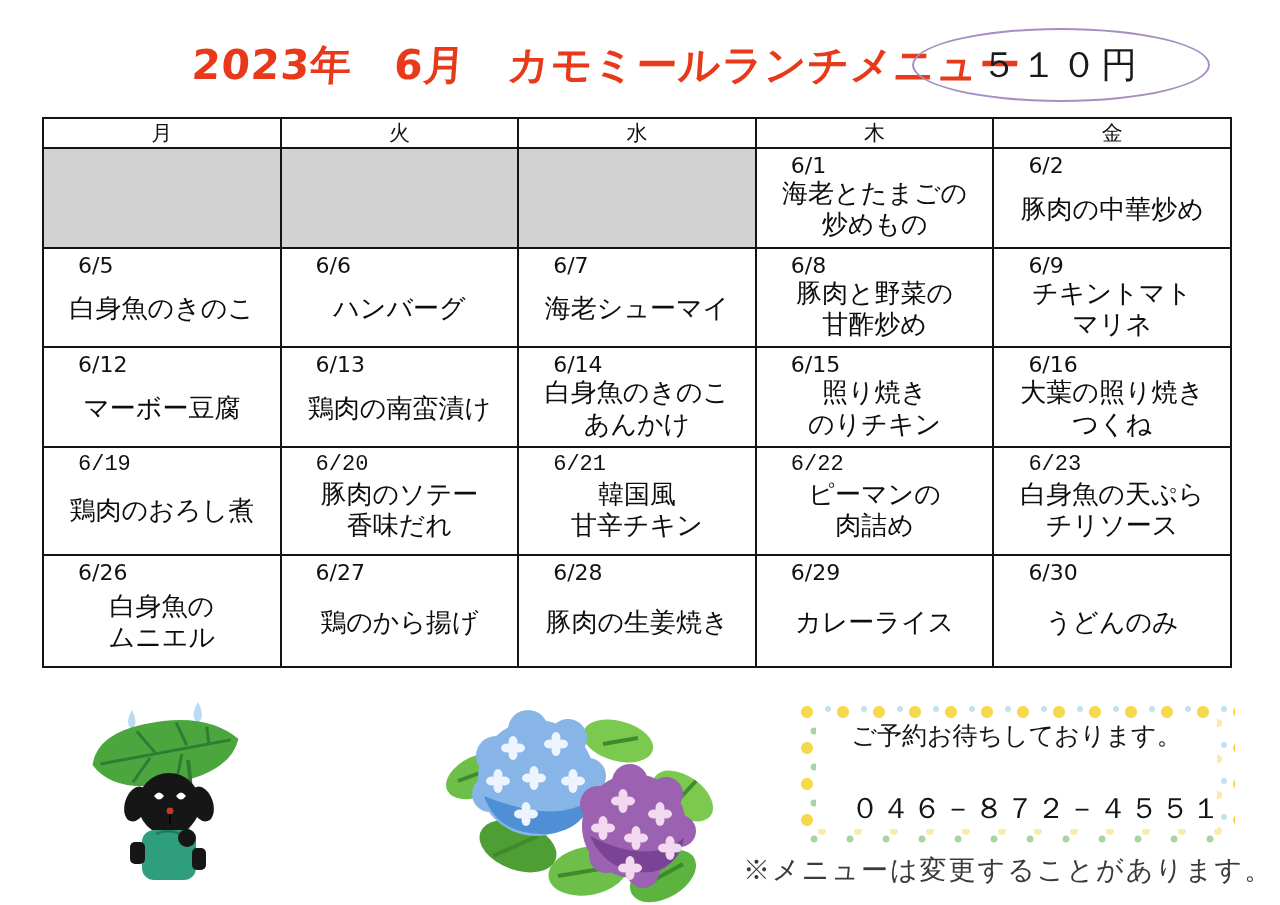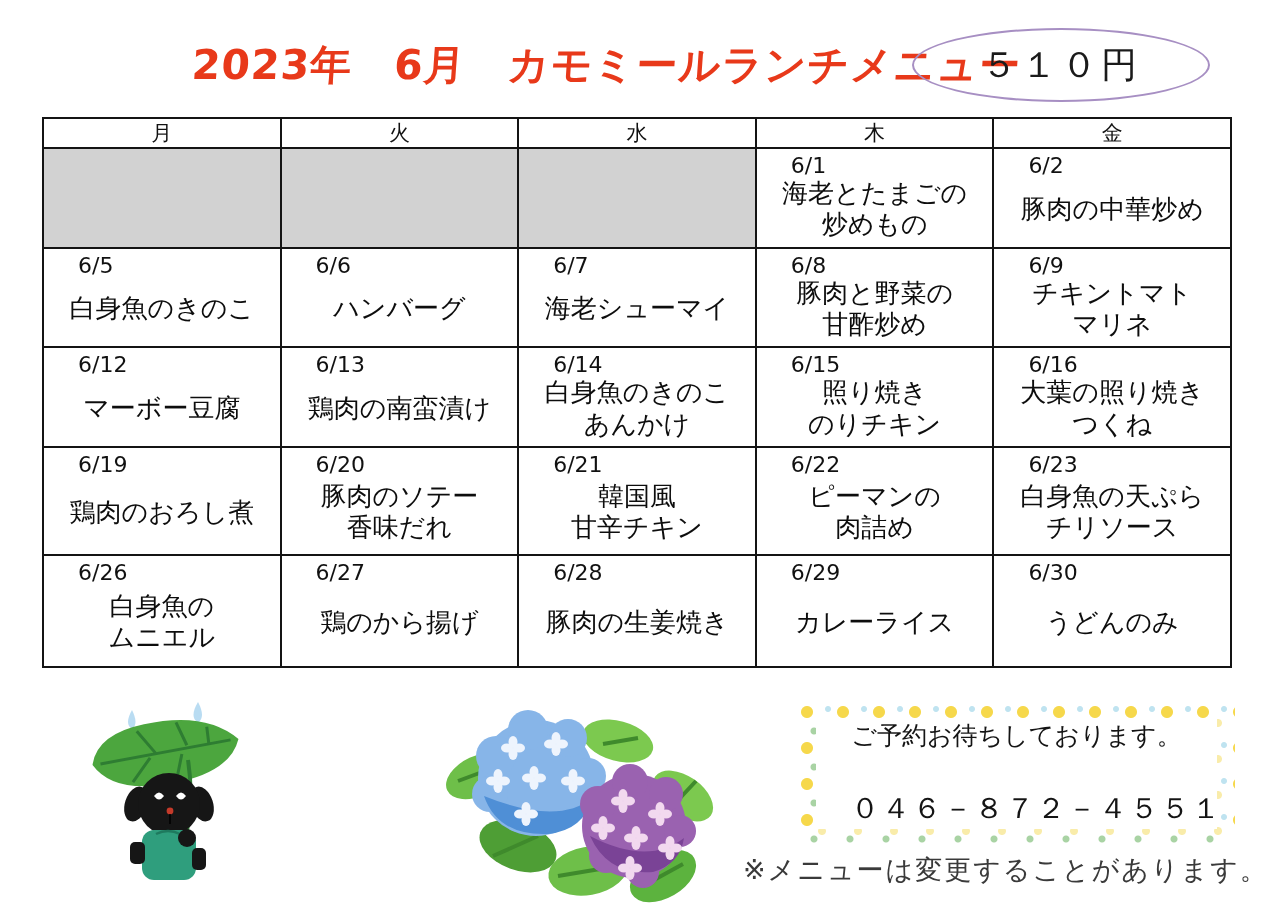--- a/index.html
+++ b/index.html
@@ -60,21 +60,21 @@
   table.calendar th {
     height: 28px;
     font-size: 21px;
     font-weight: normal;
     text-align: center;
     color: #111;
   }
   tr.r1 td { height: 88px; }
   tr.r2 td { height: 80px; margin-left: 29px; }
   tr.r3 td { height: 89px; }
-  tr.r4 td { height: 108px; }
+  tr.r4 td { height: 108px; font-family: Liberation Mono, monospace; }
   tr.r5 td { height: 112px; margin-left: 32px; }
   td.empty { background: #d2d2d2; }
   .cell-inner {
     display: flex;
     flex-direction: column;
     height: 100%;
   }
   .date {
     font-size: 22px;
     color: #111;
@@ -123,20 +123,21 @@
   .reservation-phone { font-size: 29px; color: #141414; letter-spacing: 2px; white-space: nowrap; margin-left: 40px; }
 
   .footnote {
     position: absolute;
     left: 743px;
     top: 852px;
     font-size: 27px;
     color: #3a3a3a;
     letter-spacing: 2px;
     white-space: nowrap;
+    font-family: Liberation Mono, monospace;
   }
 
   .dog-illustration {
     position: absolute;
     left: 70px;
     top: 698px;
     width: 200px;
     height: 195px;
   }
   .hydrangea-illustration {

